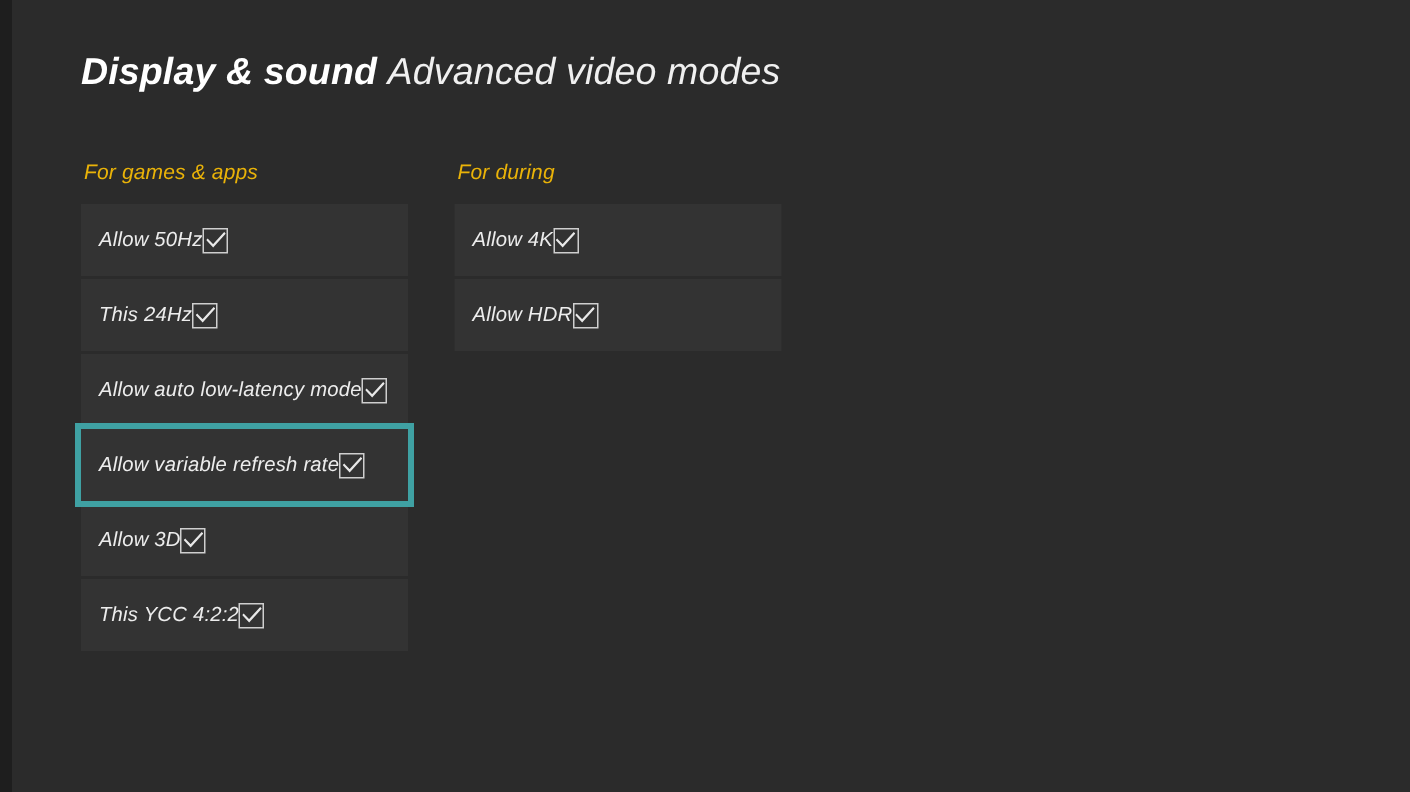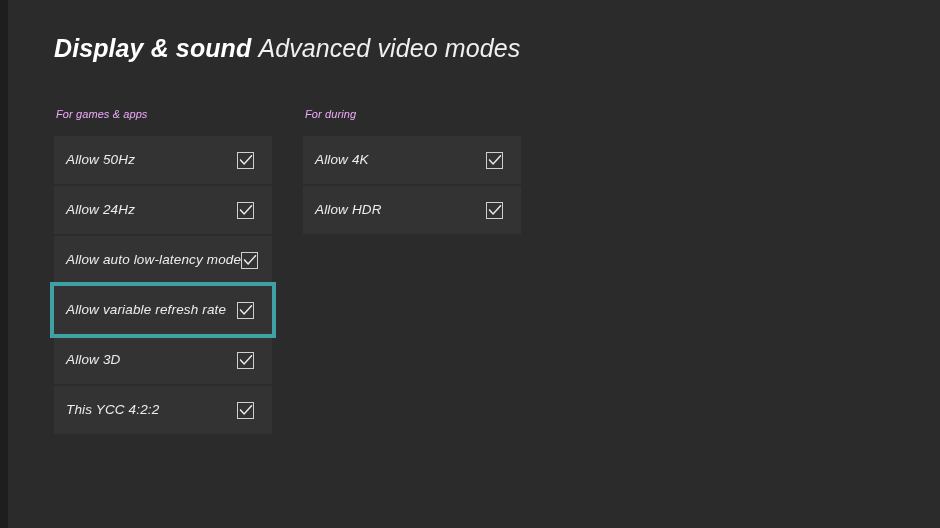--- a/index.html
+++ b/index.html
@@ -59,41 +59,40 @@
 
   
   .col {
     position: absolute;
     top: 106px;
   }
   .col-games { left: 54px; width: 218px; }
   .col-system { left: 303px; width: 218px; }
 
   .section-label {
-    font-size: 11px;
+    font-size: 14px;
     line-height: 16px;
-    color: #f0abfc;
+    color: #eab308;
     margin-bottom: 14px;
     padding-left: 2px;
     letter-spacing: 0.1px;
   }
 
   .row-list {
     display: flex;
     flex-direction: column;
     gap: 2px;
   }
 
   .row {
     position: relative;
     height: 48px;
     background: #333333;
     display: flex;
     align-items: center;
-    justify-content: space-between;
     padding: 0 18px 0 12px;
     box-sizing: border-box;
   }
   .row.focused {
     outline: 4px solid #3fa1a3;
     outline-offset: 0px;
     z-index: 3;
   }
 
   .row-label {
@@ -152,21 +151,21 @@
       <div class="row">
         <span class="row-label">Allow 50Hz</span>
         <span class="checkbox">
           <svg width="13" height="11" viewBox="0 0 13 11" aria-hidden="true">
               <path d="M1 5.6 L4.6 9.4 L12 1.2" fill="none" stroke="#e8e8e8" stroke-width="1.5" stroke-linecap="square"></path>
             </svg>
         </span>
       </div>
 
       <div class="row">
-        <span class="row-label">Allow 24Hz</span>
+        <span class="row-label">This 24Hz</span>
         <span class="checkbox">
           <svg width="13" height="11" viewBox="0 0 13 11" aria-hidden="true">
               <path d="M1 5.6 L4.6 9.4 L12 1.2" fill="none" stroke="#e8e8e8" stroke-width="1.5" stroke-linecap="square"></path>
             </svg>
         </span>
       </div>
 
       <div class="row">
         <span class="row-label">Allow auto low-latency mode</span>
         <span class="checkbox">

